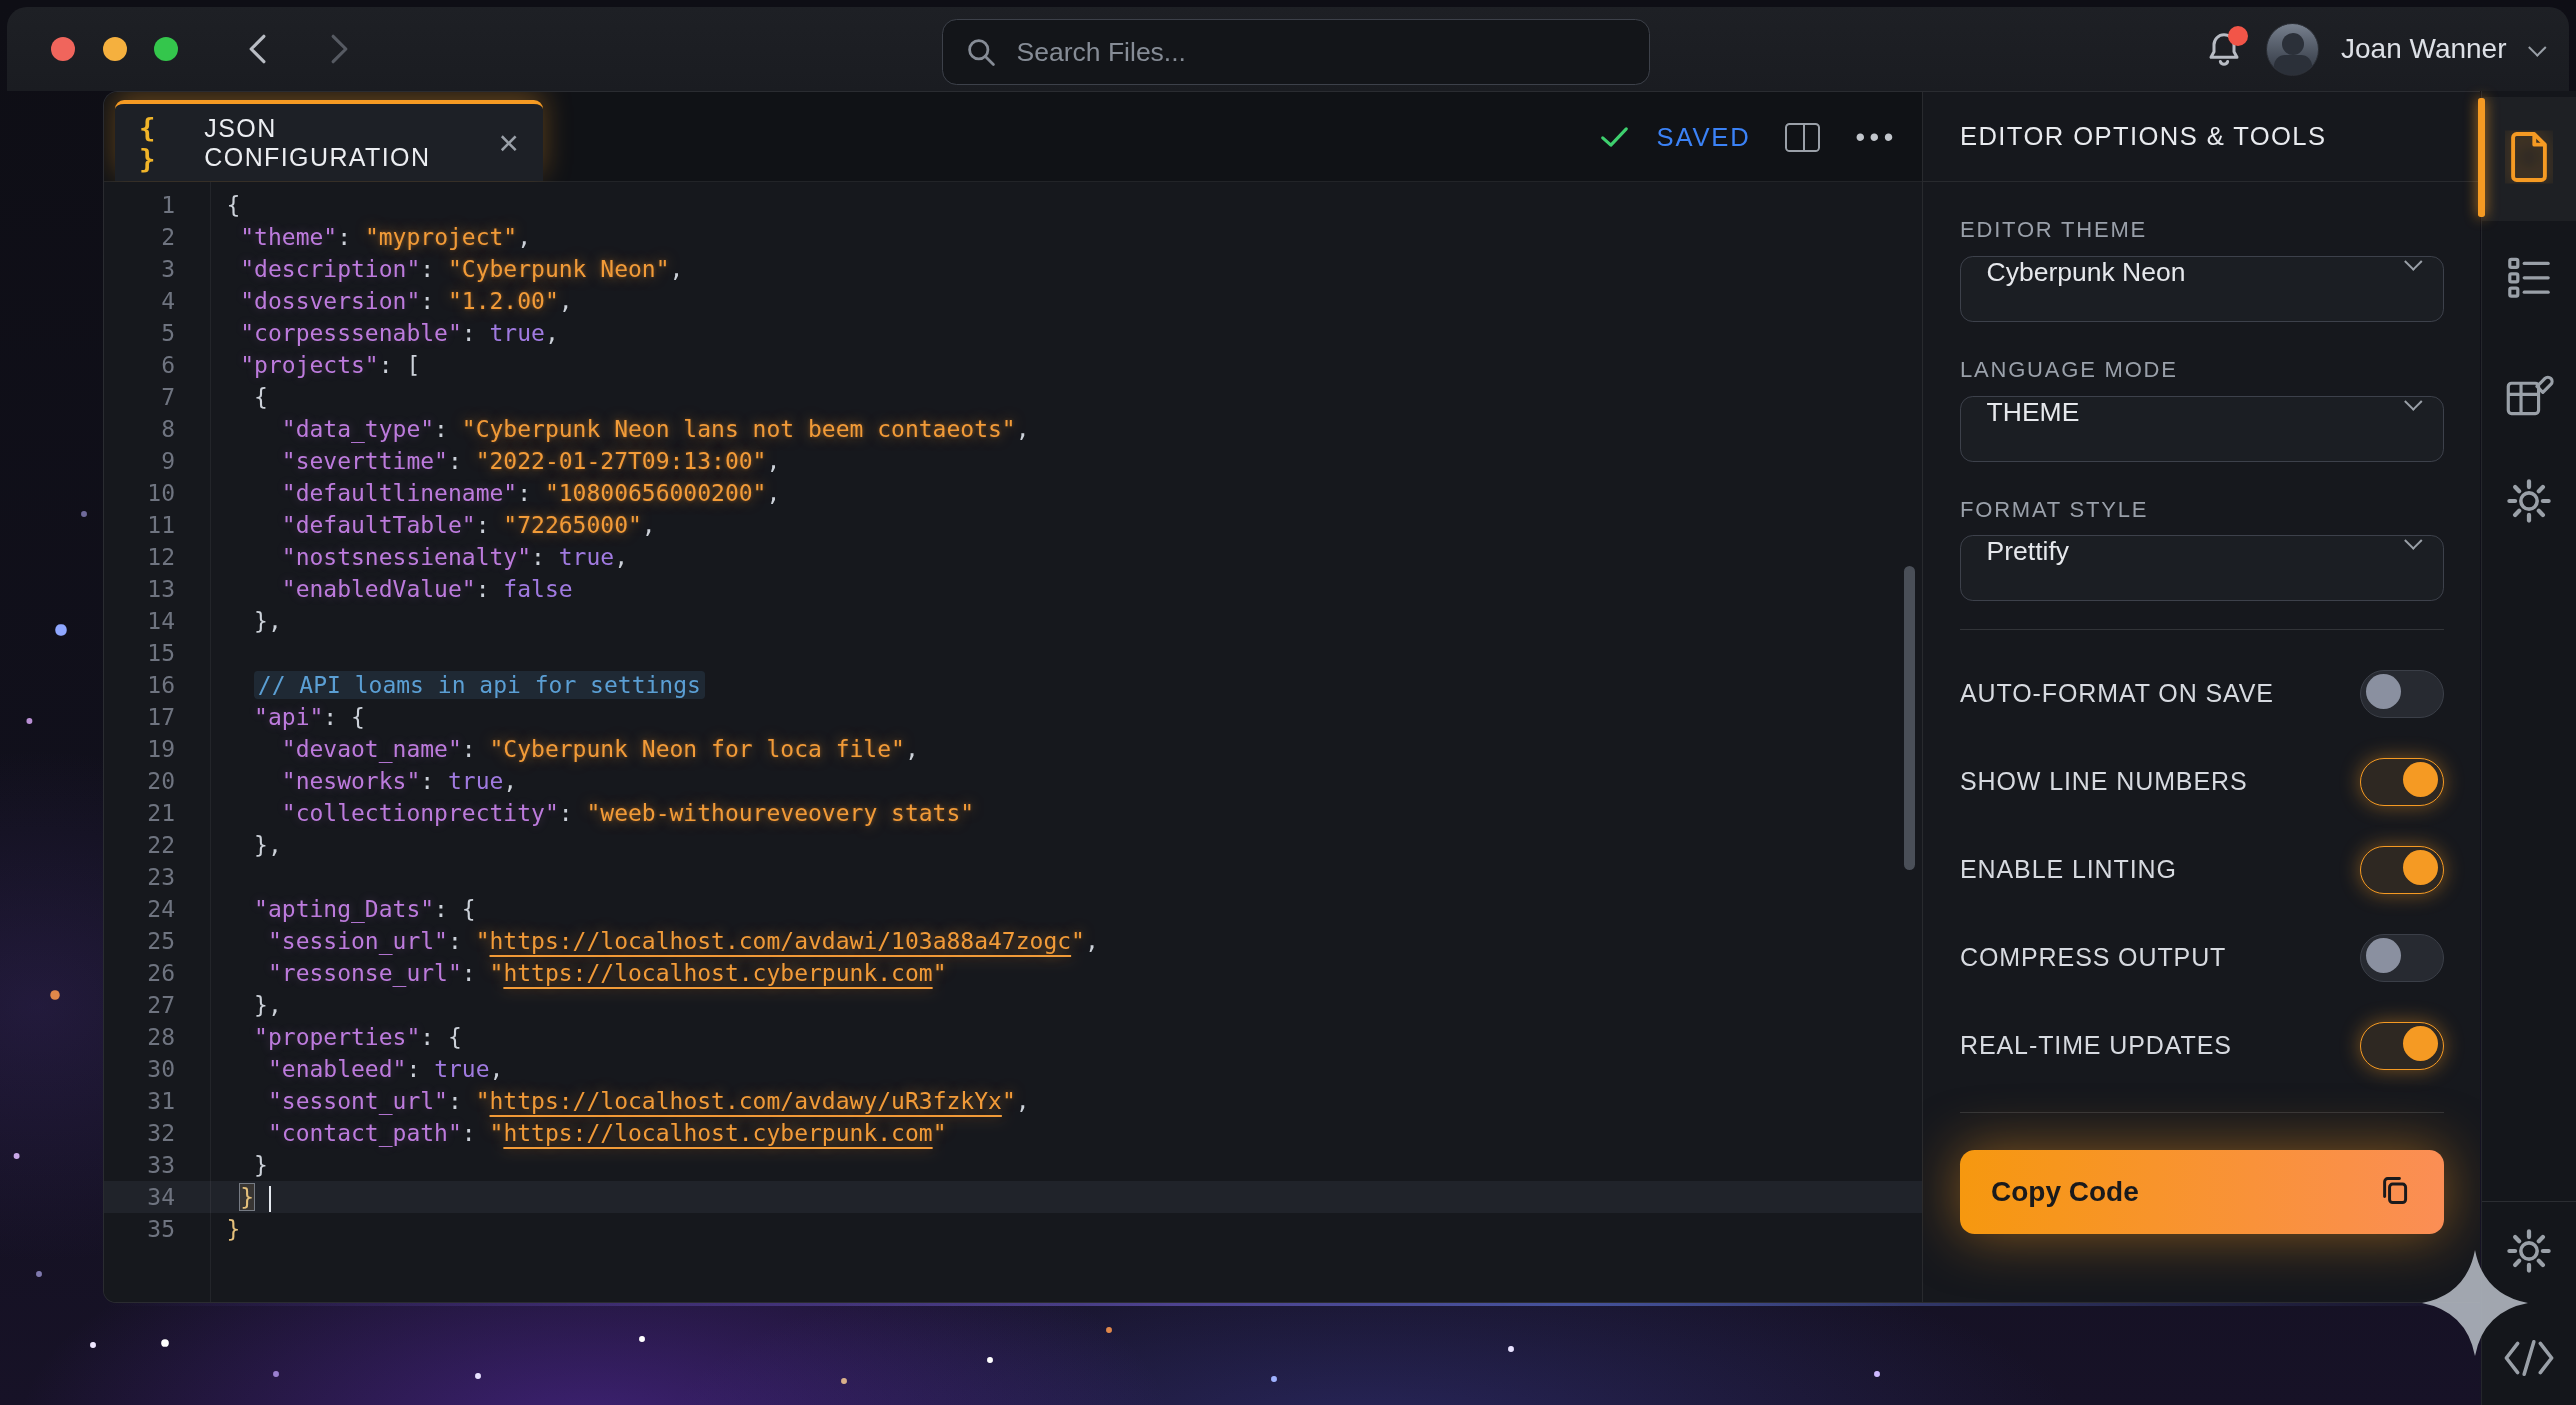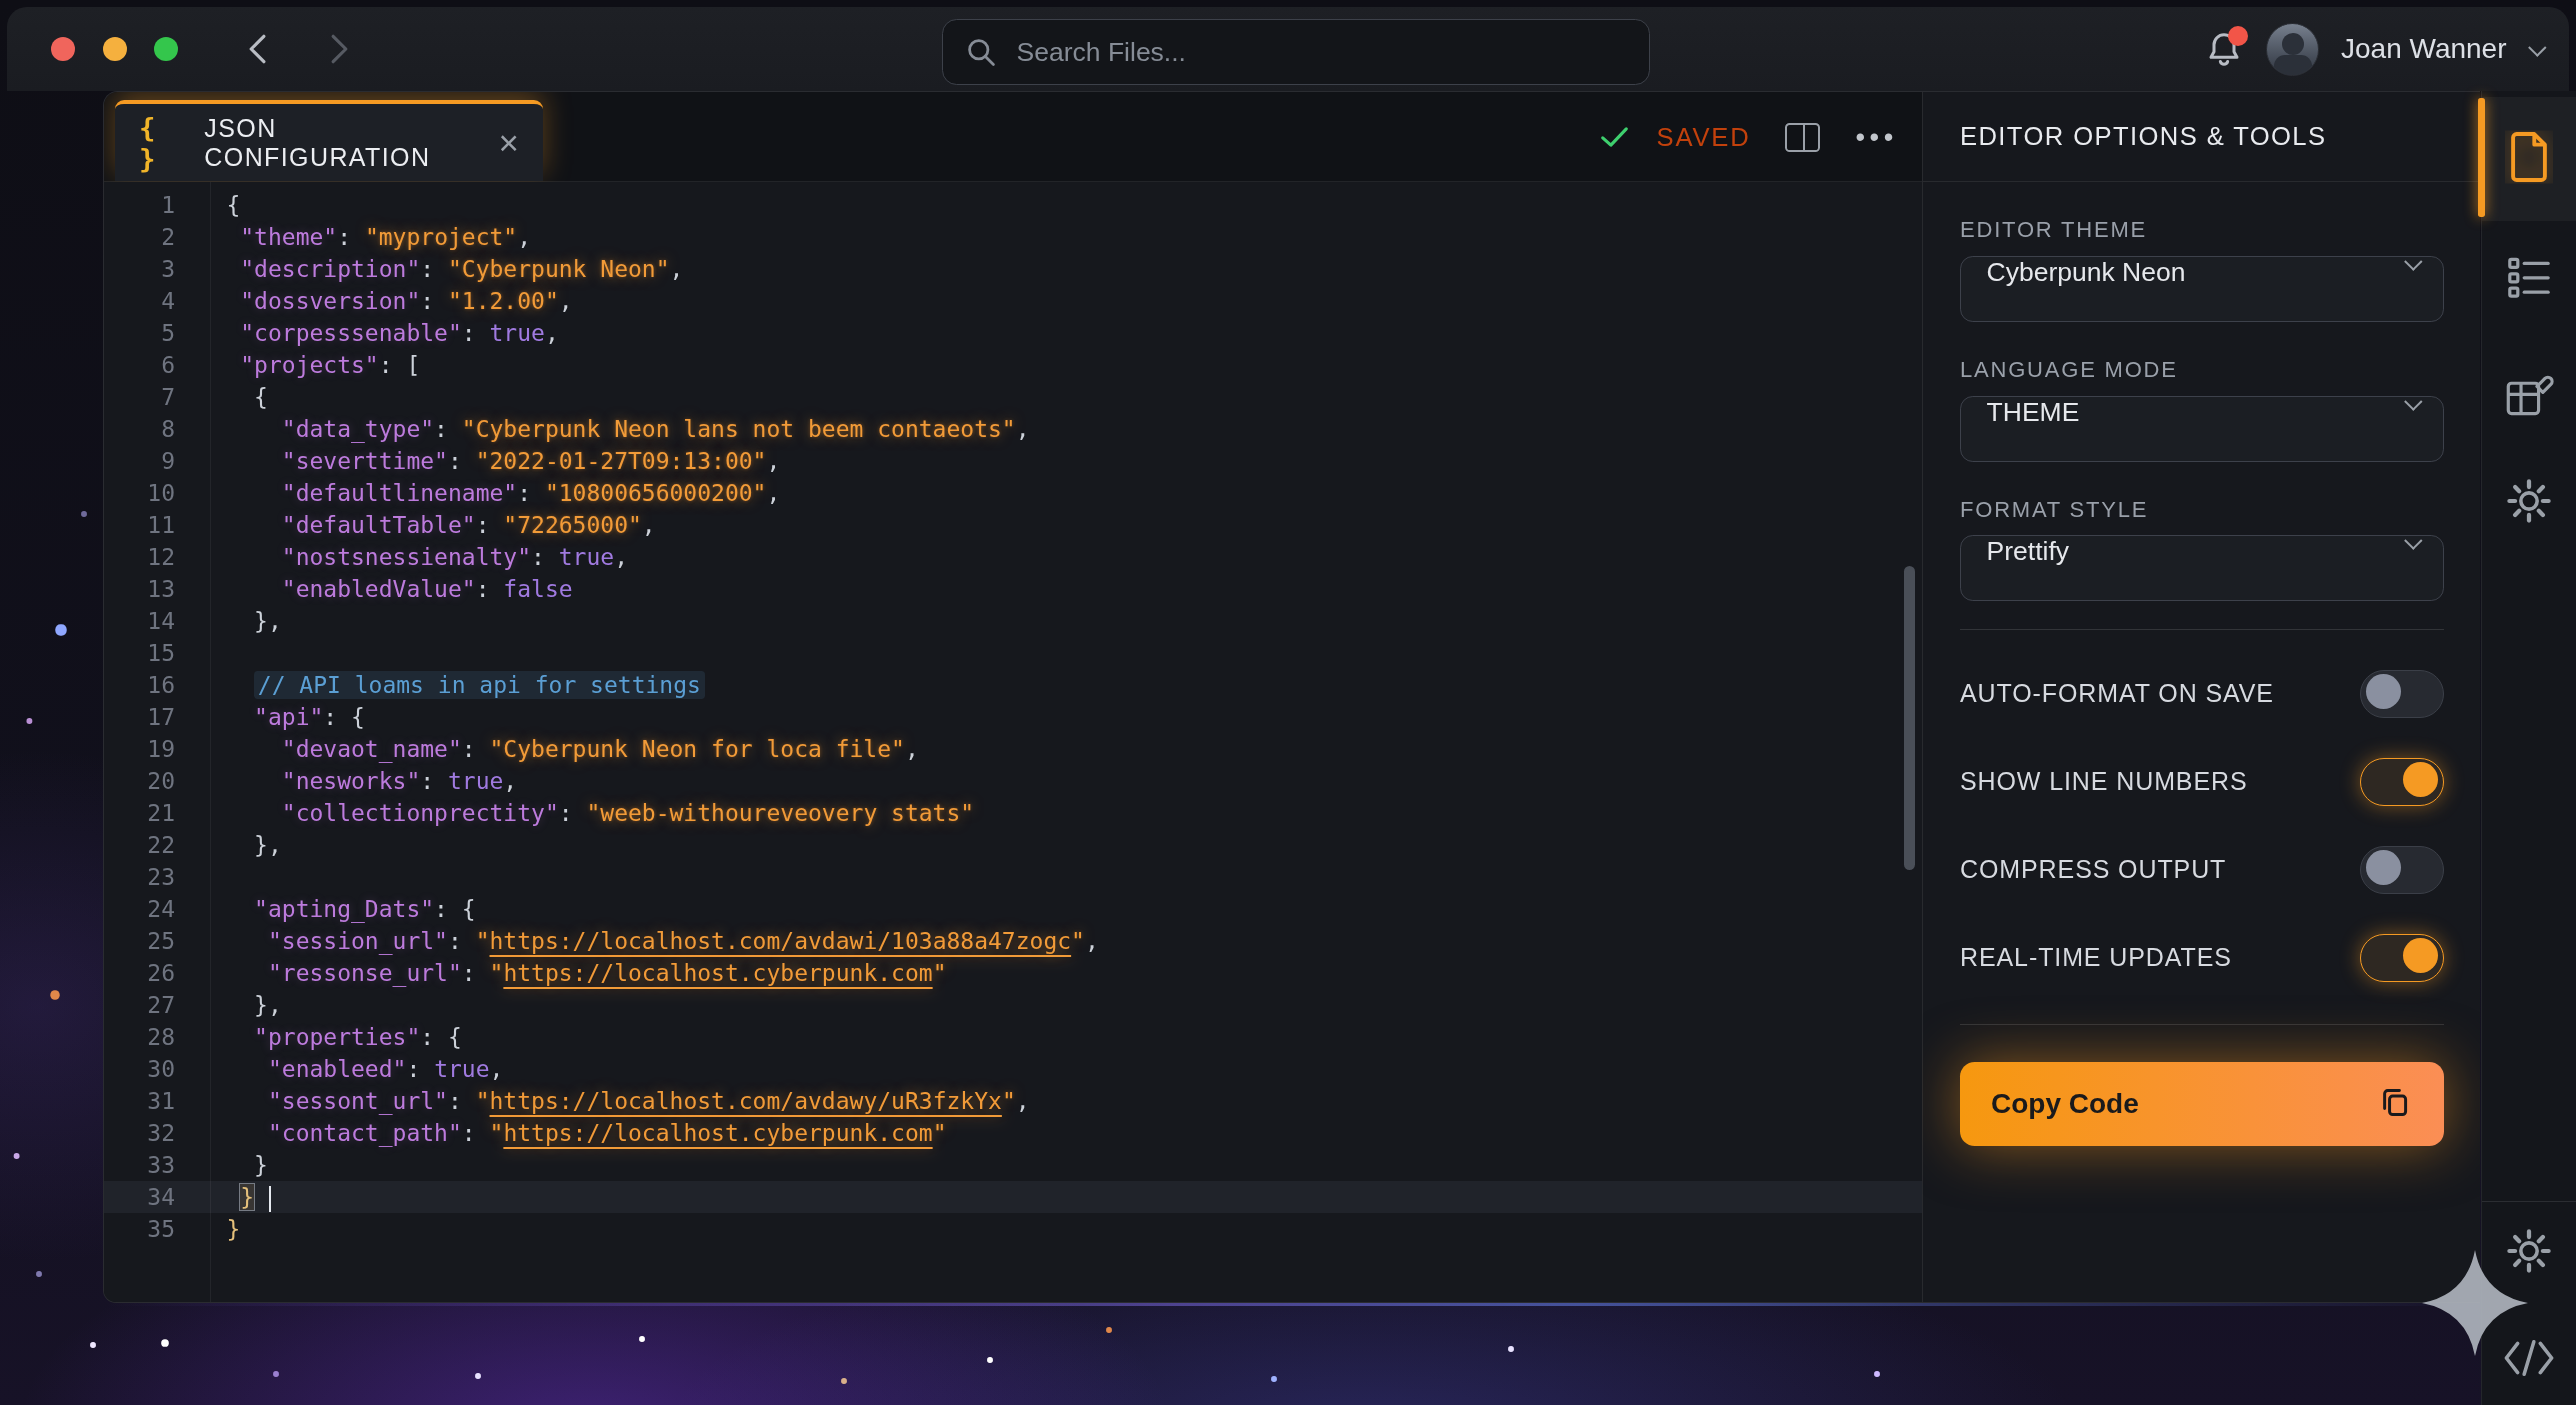--- a/index.html
+++ b/index.html
@@ -60,21 +60,21 @@
     grid-template-columns:1818px 559px; grid-template-rows:90px 1122px; overflow:hidden; }
   .tabbar { grid-column:1; grid-row:1; background:#101216;
     border-bottom:0.9px solid rgba(255,255,255,.08); position:relative; display:flex; align-items:flex-end; }
   .tab { margin-left:11px; width:428px; height:81px; background:#1d2026;
     border-top:4.6px solid #f59a23; border-radius:9.1px 9.1px 0 0;
     box-shadow:0 -7.3px 27.4px rgba(245,154,35,.35); display:flex; align-items:center; padding:0 24px; }
   .tab-braces { font-family:"DejaVu Sans Mono",monospace; color:#f0b429; font-size:27.4px; font-weight:bold; }
   .tab-label { color:#eceef2; font-size:25px; letter-spacing:1.4px; margin-left:24px; }
   .tab-close { color:#9aa0a8; font-size:35px; margin-left:38px; line-height:1; }
   .tab-right { position:absolute; right:24px; top:0; height:90px; display:flex; align-items:center; gap:35px; }
-  .saved { display:flex; align-items:center; gap:28px; color:#c2410c; font-size:25.6px; letter-spacing:1.8px; }
+  .saved { display:flex; align-items:center; gap:28px; color:#3b82f6; font-size:25.6px; letter-spacing:1.8px; }
   .split-icon { width:35px; height:29px; border:2.3px solid #9aa0a8; border-radius:4.6px; position:relative; }
   .split-icon::after { content:""; position:absolute; left:50%; top:0; bottom:0; width:2.3px; background:#9aa0a8; }
   .dots { color:#c2c6cc; font-size:27.4px; letter-spacing:4.6px; }
 
   
   .editor { grid-column:1; grid-row:2; background:#16181d; position:relative; padding-top:7.3px; overflow:hidden; }
   .code-line { display:flex; height:32px; line-height:32px;
     font-family:"DejaVu Sans Mono",monospace; font-size:23px; }
   .code-line.hl { background:rgba(130,140,160,.10); }
   .gutter { width:95px; padding-right:24px; text-align:right; color:#6f7480; flex:none; }
@@ -368,20 +368,26 @@
             <div class="knob"></div>
           </div>
       </div>
       <div class="toggle-row">
         <span class="tlabel">SHOW LINE NUMBERS</span>
         <div class="toggle on">
             <div class="knob"></div>
           </div>
       </div>
       <div class="toggle-row">
+        <span class="tlabel">ENABLE LINTING</span>
+        <div class="toggle on">
+            <div class="knob"></div>
+          </div>
+      </div>
+      <div class="toggle-row">
         <span class="tlabel">COMPRESS OUTPUT</span>
         <div class="toggle">
             <div class="knob"></div>
           </div>
       </div>
       <div class="toggle-row">
         <span class="tlabel">REAL-TIME UPDATES</span>
         <div class="toggle on">
             <div class="knob"></div>
           </div>

